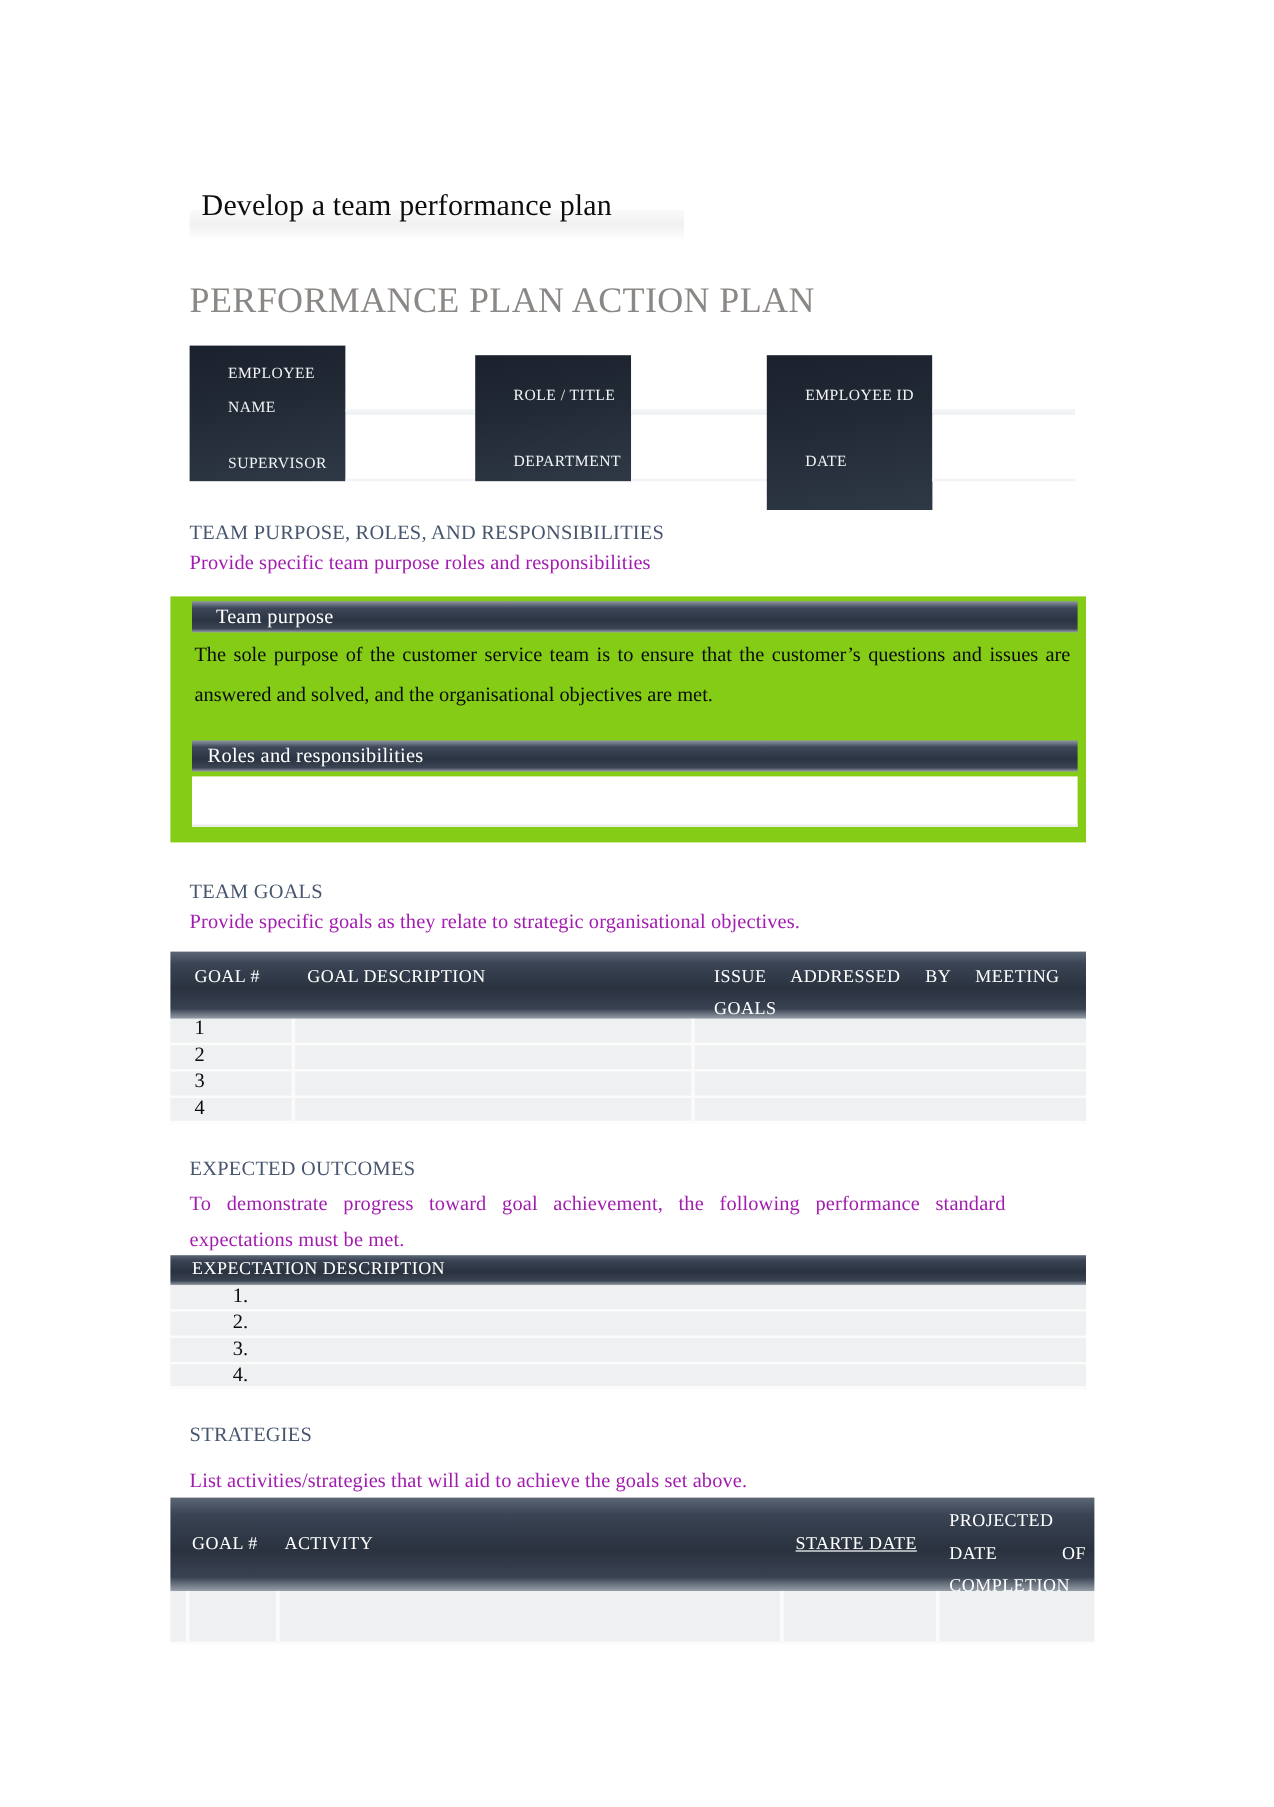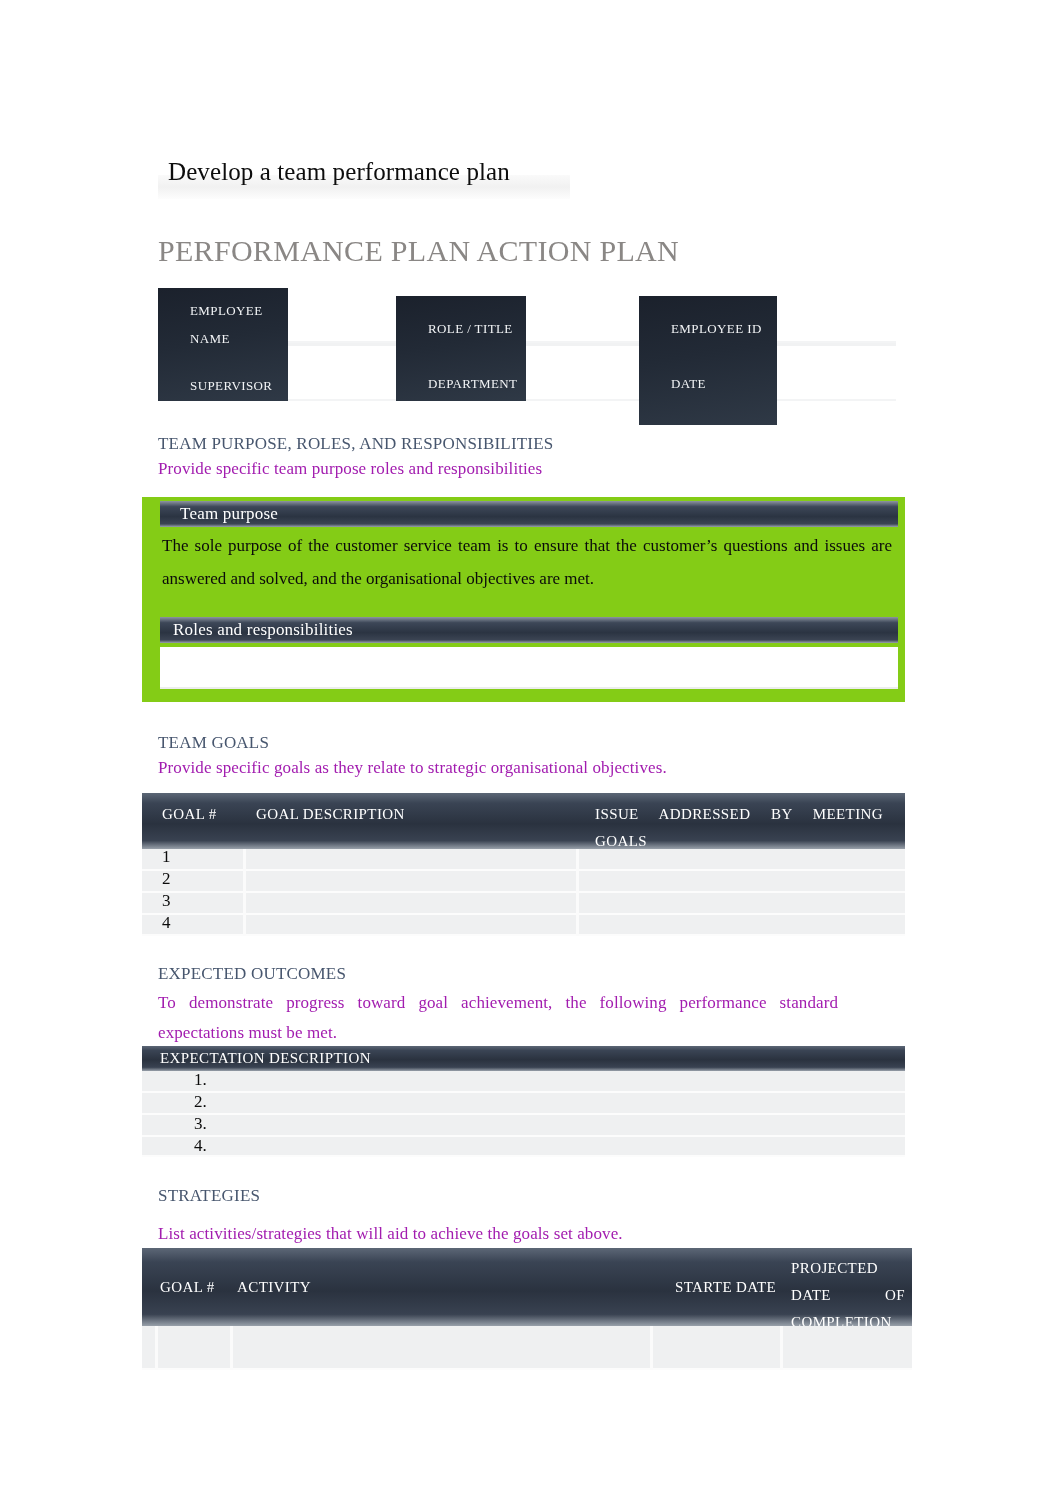--- a/index.html
+++ b/index.html
@@ -300,21 +300,21 @@
     </div>
   </div>
 
   <div class="section-heading" style="left:158px; top:1186px;text-align:right;">STRATEGIES</div>
   <div class="section-sub" style="left:158px; top:1224px; width:740px;">List activities/strategies that will aid to achieve the goals set above.</div>
 
   <div class="tbl strat-tbl">
     <div class="tbl-head strat-head">
       <div class="th" style="left:18px; top:26px; width:80px;">GOAL #</div>
       <div class="th" style="left:95px; top:26px; width:300px;">ACTIVITY</div>
-      <div class="th" style="left:533px; top:26px; width:135px;">STARTE DATE</div>
+      <div class="th" style="left:521px; top:26px; width:135px;text-decoration:underline;">STARTE DATE</div>
       <div class="th justify" style="left:649px; top:7px; width:120px; padding-right:6px;">PROJECTED DATE OF COMPLETION</div>
     </div>
     <div class="tbl-body strat-body">
       <div class="row" style="top:0; height:44px;"></div>
       <div class="vline" style="left:13px;  top:0; height:44px;"></div>
       <div class="vline" style="left:88px;  top:0; height:44px;"></div>
       <div class="vline" style="left:508px; top:0; height:44px;"></div>
       <div class="vline" style="left:638px; top:0; height:44px;"></div>
     </div>
   </div>

